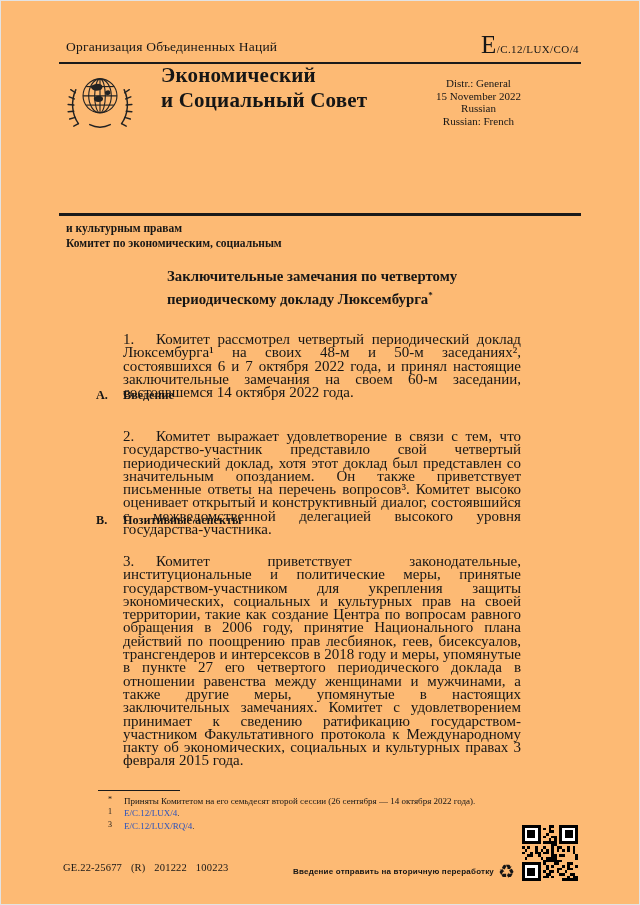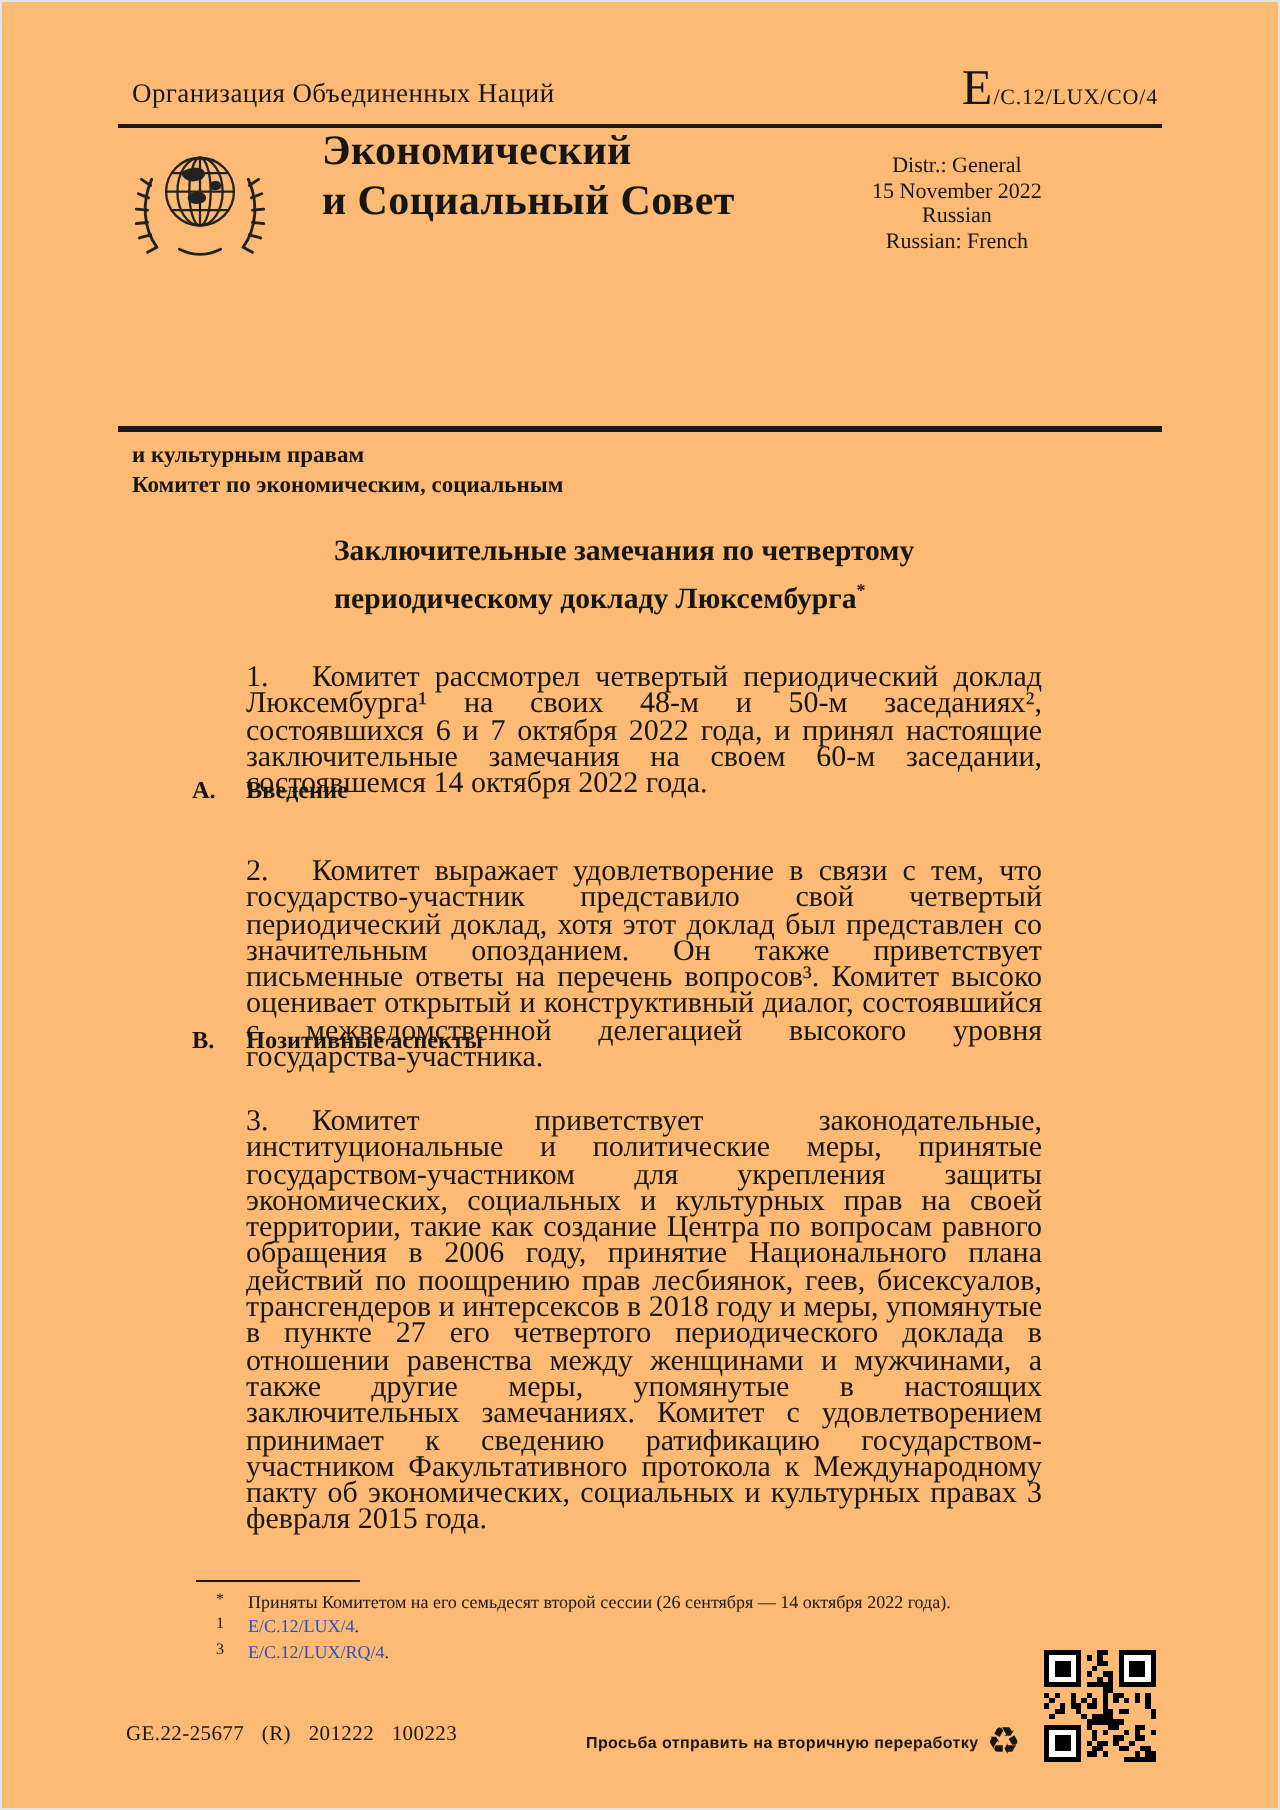--- a/index.html
+++ b/index.html
@@ -120,21 +120,21 @@
 
   <div class="abs fn-sep"></div>
   <div class="abs footnotes">
     <div class="fn-row"><span class="fn-mark">*</span><span>Приняты Комитетом на его семьдесят второй сессии (26 сентября — 14 октября 2022 года).</span></div>
     <div class="fn-row"><sup class="fn-mark">1</sup><span class="fn-link">E/C.12/LUX/4</span><span>.</span></div>
     <div class="fn-row"><sup class="fn-mark">3</sup><span class="fn-link">E/C.12/LUX/RQ/4</span><span>.</span></div>
   </div>
 
   <div class="abs ge-line">GE.22-25677 (R) 201222 100223</div>
   <div class="abs recycle-row">
-    <span class="recycle-text">Просьба отправить на вторичную переработку</span>
+    <span class="recycle-text">Введение отправить на вторичную переработку</span>
     <span class="recycle-glyph">♻</span>
   </div>
   <div class="abs qr">
     <svg id="qr-svg" viewBox="0 0 21 21" width="56" height="56" shape-rendering="crispEdges">
         <rect x="10" y="0" width="1" height="1" fill="#000"></rect>
         <rect x="11" y="0" width="1" height="1" fill="#000"></rect>
         <rect x="8" y="1" width="1" height="1" fill="#000"></rect>
         <rect x="10" y="1" width="1" height="1" fill="#000"></rect>
         <rect x="10" y="2" width="1" height="1" fill="#000"></rect>
         <rect x="11" y="2" width="1" height="1" fill="#000"></rect>

